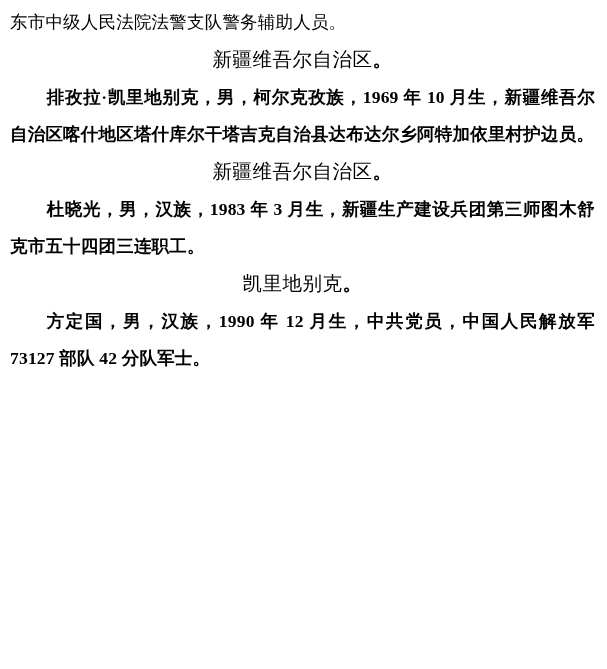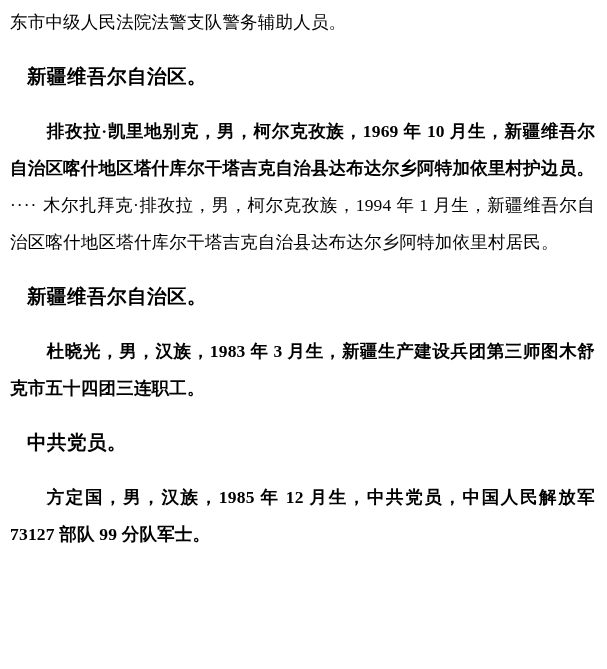--- a/index.html
+++ b/index.html
@@ -31,24 +31,25 @@
   .para.indent {
     text-indent: 2.1em;
     font-weight: bold;
   }
   .para.dots::before {
     content: "···· ";
     letter-spacing: 1px;
   }
   .heading {
     font-size: 19.5px;
-    font-weight: bold;
+    font-weight: normal;
     line-height: 38px;
-    margin: 17px;
+    margin: 0;
     letter-spacing: 0.5px;
+    text-align: center;
   }
   .heading::after {
     content: "。";
     font-weight: bold;
   }
   .para::after {
     content: "";
   }
 </style>
 </head>
@@ -56,24 +57,23 @@
 
 <div class="page">
 
   <p class="para">东市中级人民法院法警支队警务辅助人员。</p>
 
   <h2 class="heading">新疆维吾尔自治区</h2>
 
 
   <p class="para indent">排孜拉·凯里地别克，男，柯尔克孜族，1969 年 10 月生，新疆维吾尔自治区喀什地区塔什库尔干塔吉克自治县达布达尔乡阿特加依里村护边员。</p>
 
-  <p class="para dots">木尔扎拜克·排孜拉，男，柯尔克孜族，1994 年 1 月生，新疆维吾尔自治区喀什地区塔什库尔干塔吉克自治县达布达尔乡阿特加依里村居民。</p>
 
   <h2 class="heading">新疆维吾尔自治区</h2>
 
   <p class="para indent">杜晓光，男，汉族，1983 年 3 月生，新疆生产建设兵团第三师图木舒克市五十四团三连职工。</p>
 
-  <h2 class="heading">中共党员</h2>
+  <h2 class="heading">凯里地别克</h2>
 
-  <p class="para indent">方定国，男，汉族，1985 年 12 月生，中共党员，中国人民解放军 73127 部队 99 分队军士。</p>
+  <p class="para indent">方定国，男，汉族，1990 年 12 月生，中共党员，中国人民解放军 73127 部队 42 分队军士。</p>
 
 
 </div>
 
 </body></html>

